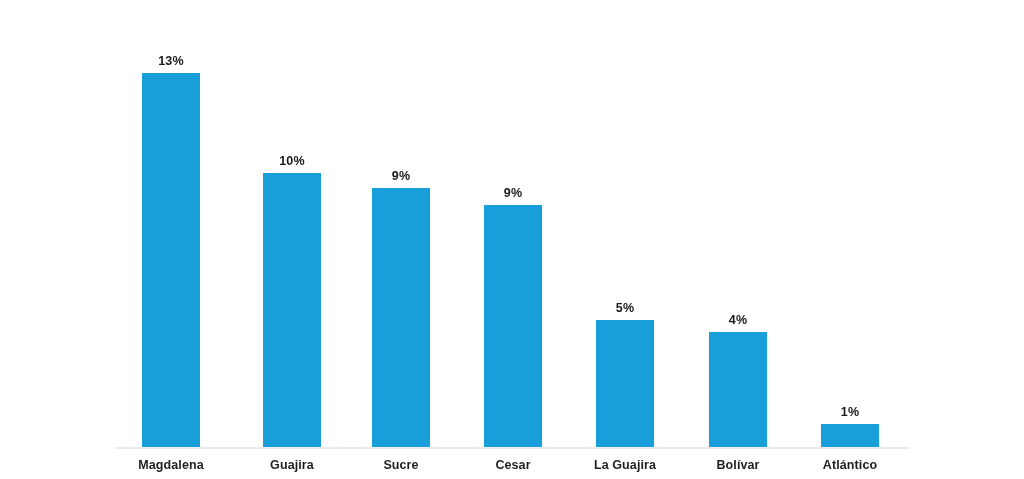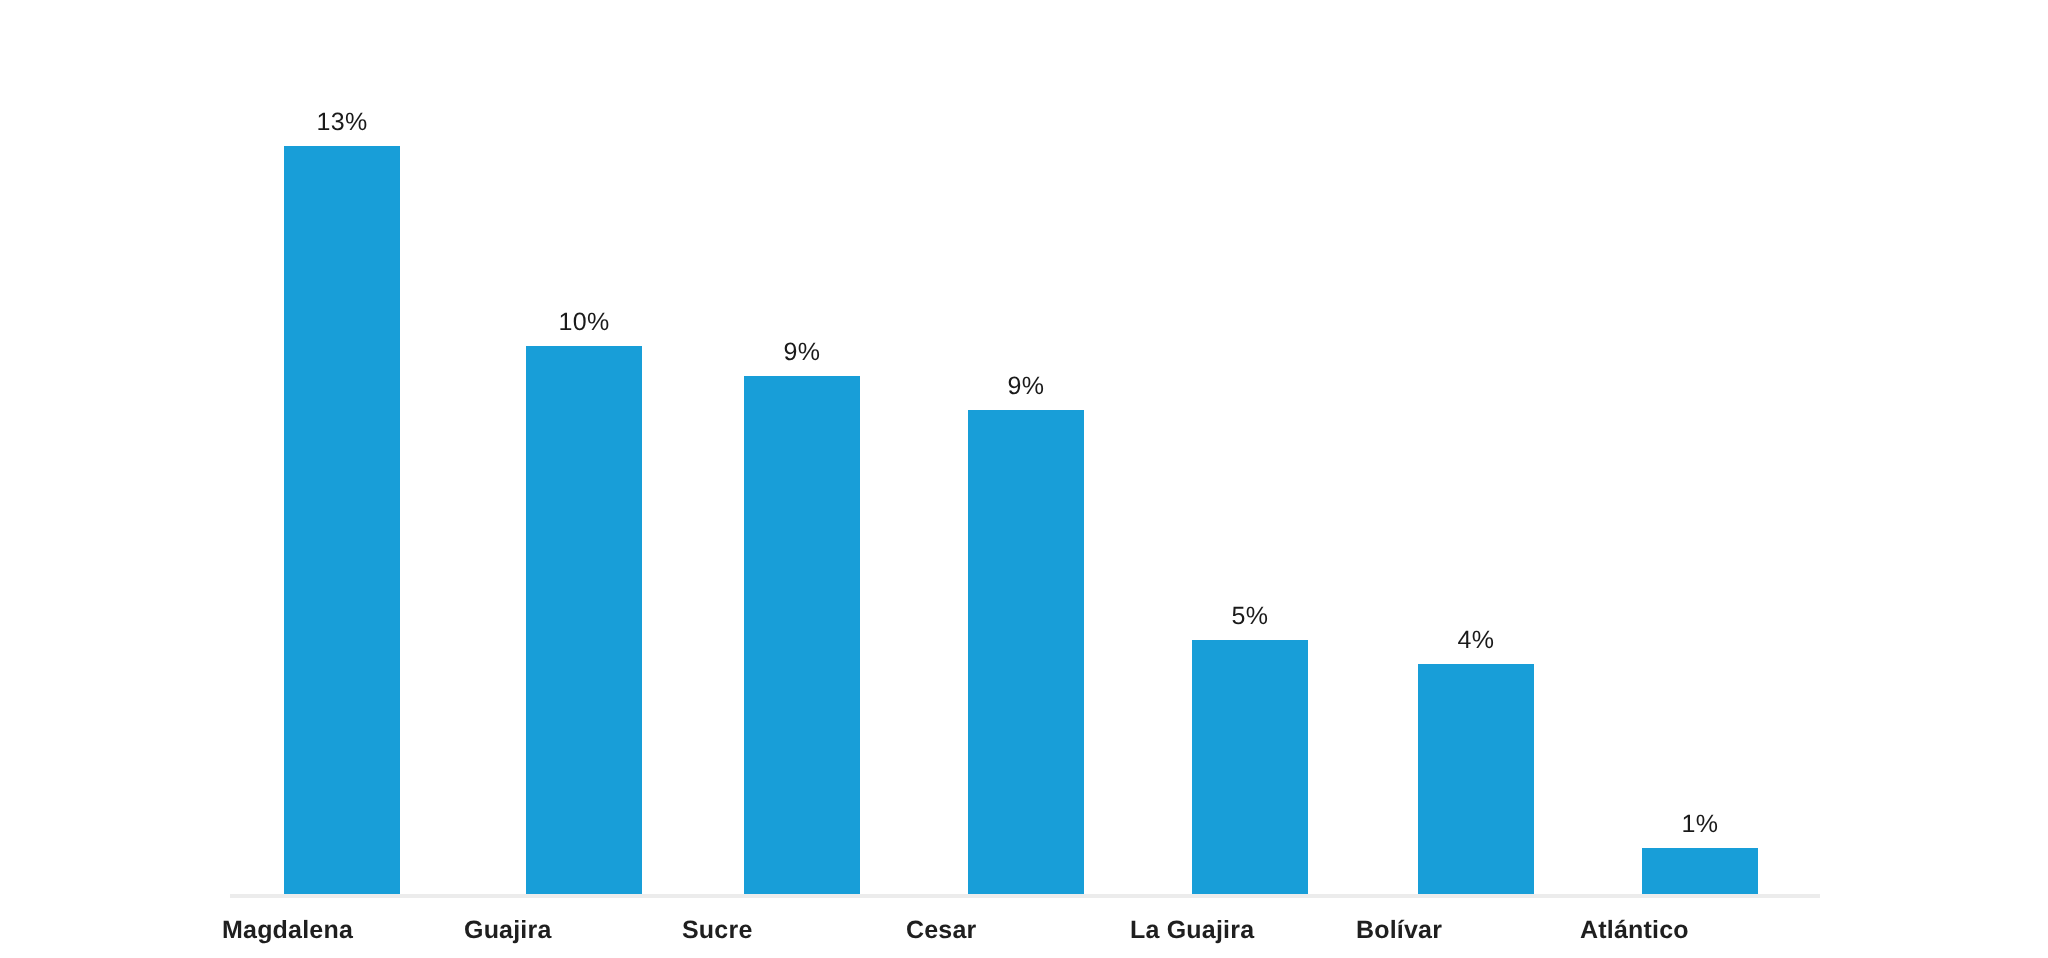--- a/index.html
+++ b/index.html
@@ -47,30 +47,31 @@
     margin-left: -29px;
     width: 58px;
     background: #189ed8;
   }
   .bar-value {
     position: absolute;
     left: 0;
     width: 100%;
     text-align: center;
     font-size: 12.5px;
-    font-weight: normal;
+    font-weight: bold;
     color: #1a1a1a;
     letter-spacing: 0.2px;
     white-space: nowrap;
   }
   .cat-label {
     position: absolute;
     left: 0;
     top: 458px;
     width: 100%;
+    text-align: center;
     font-size: 12.5px;
     font-weight: bold;
     color: #1f1f1f;
     letter-spacing: 0.1px;
     white-space: nowrap;
   }
 </style>
 </head>
 <body>
 

